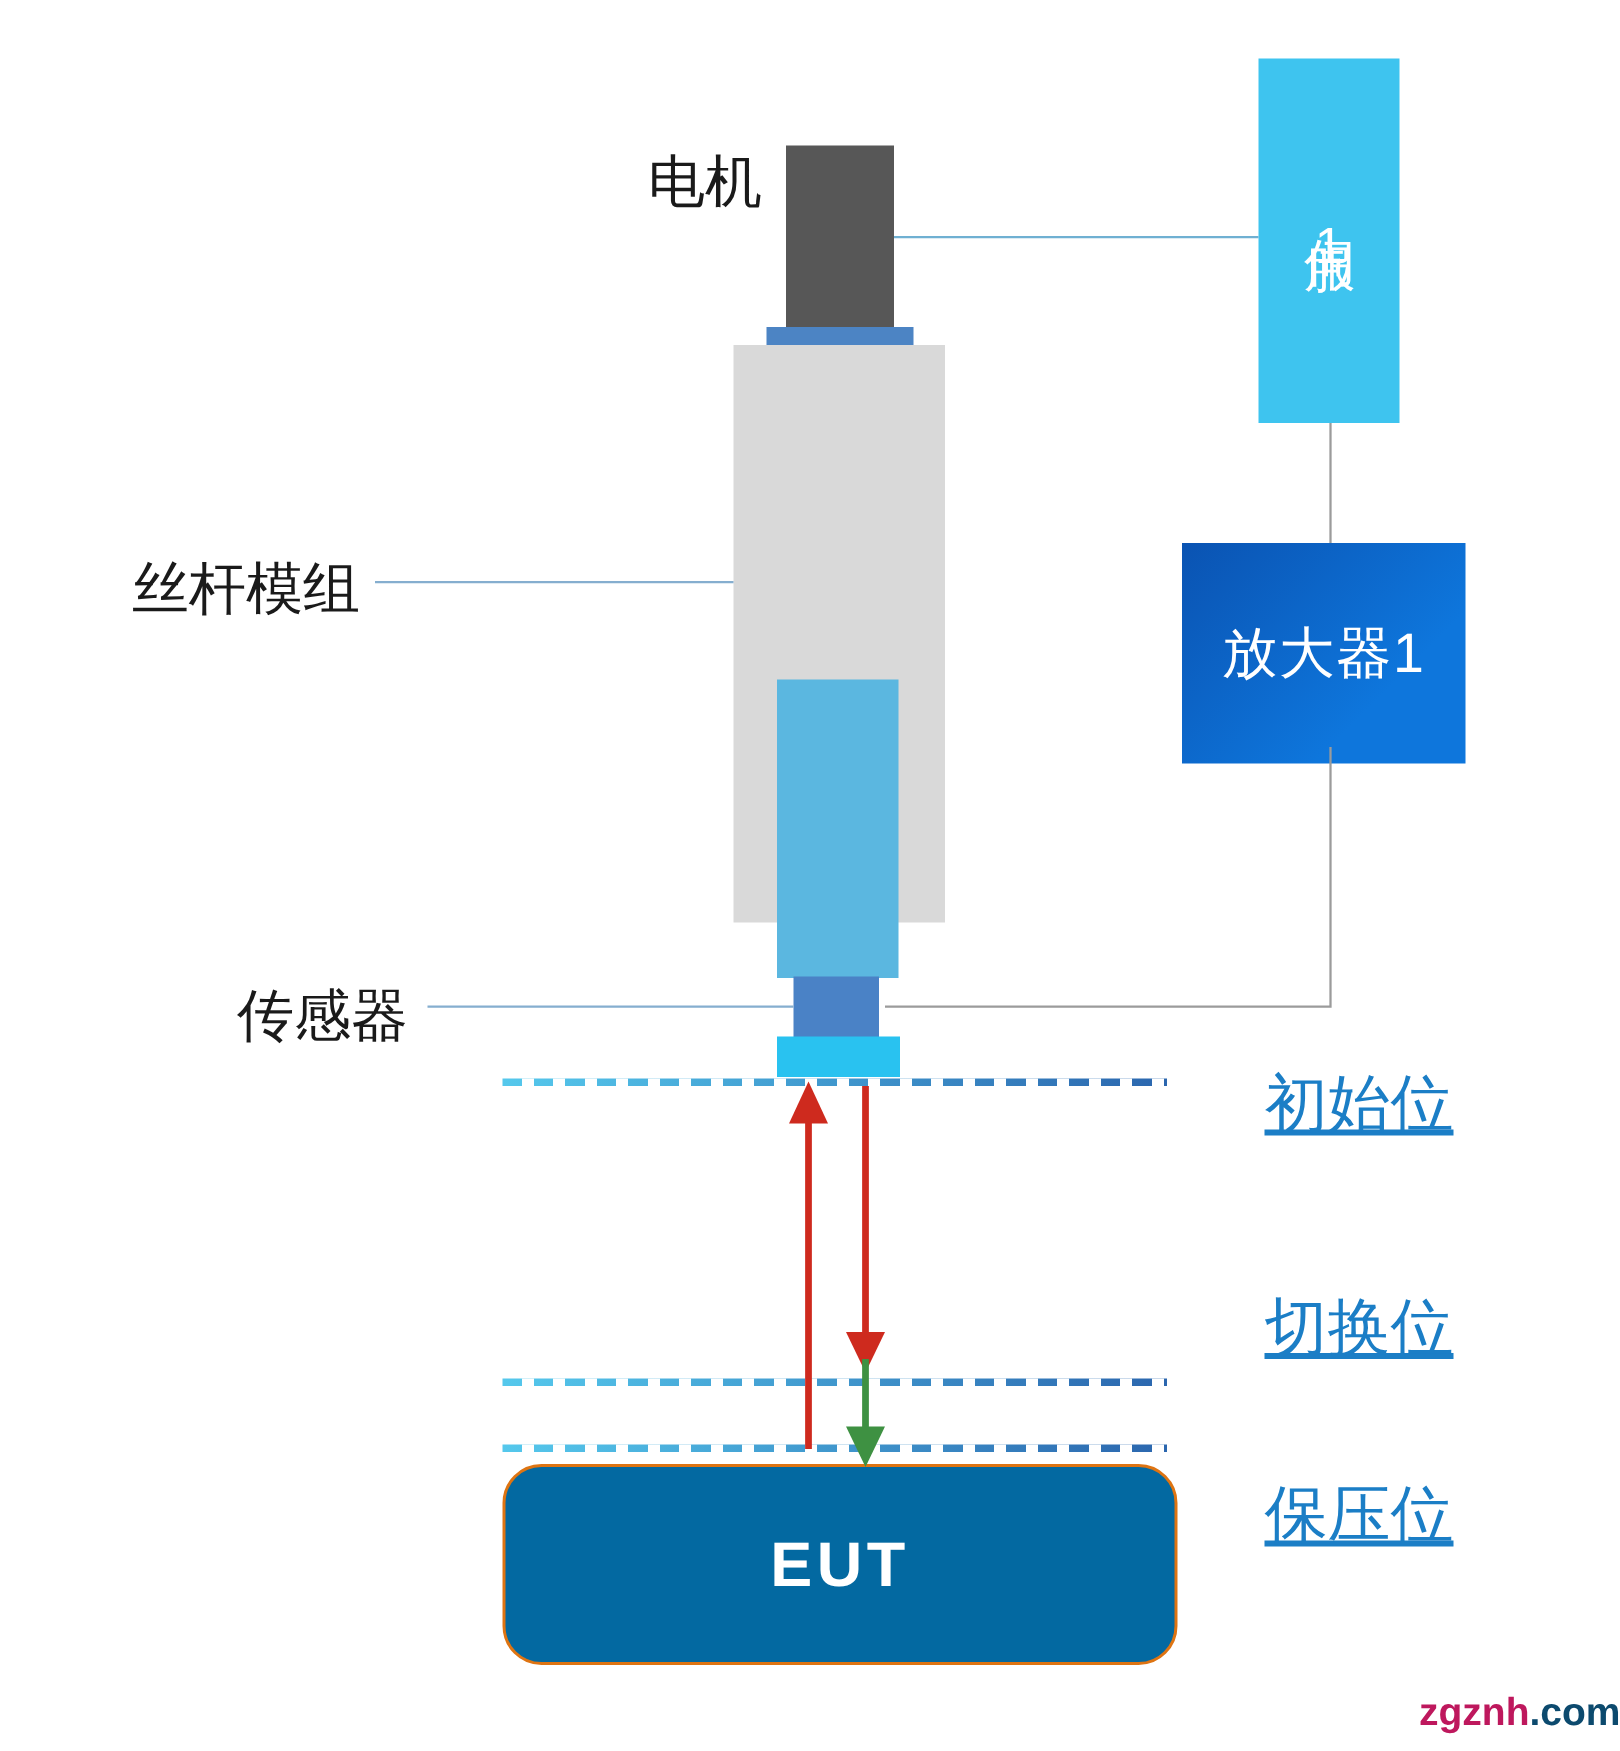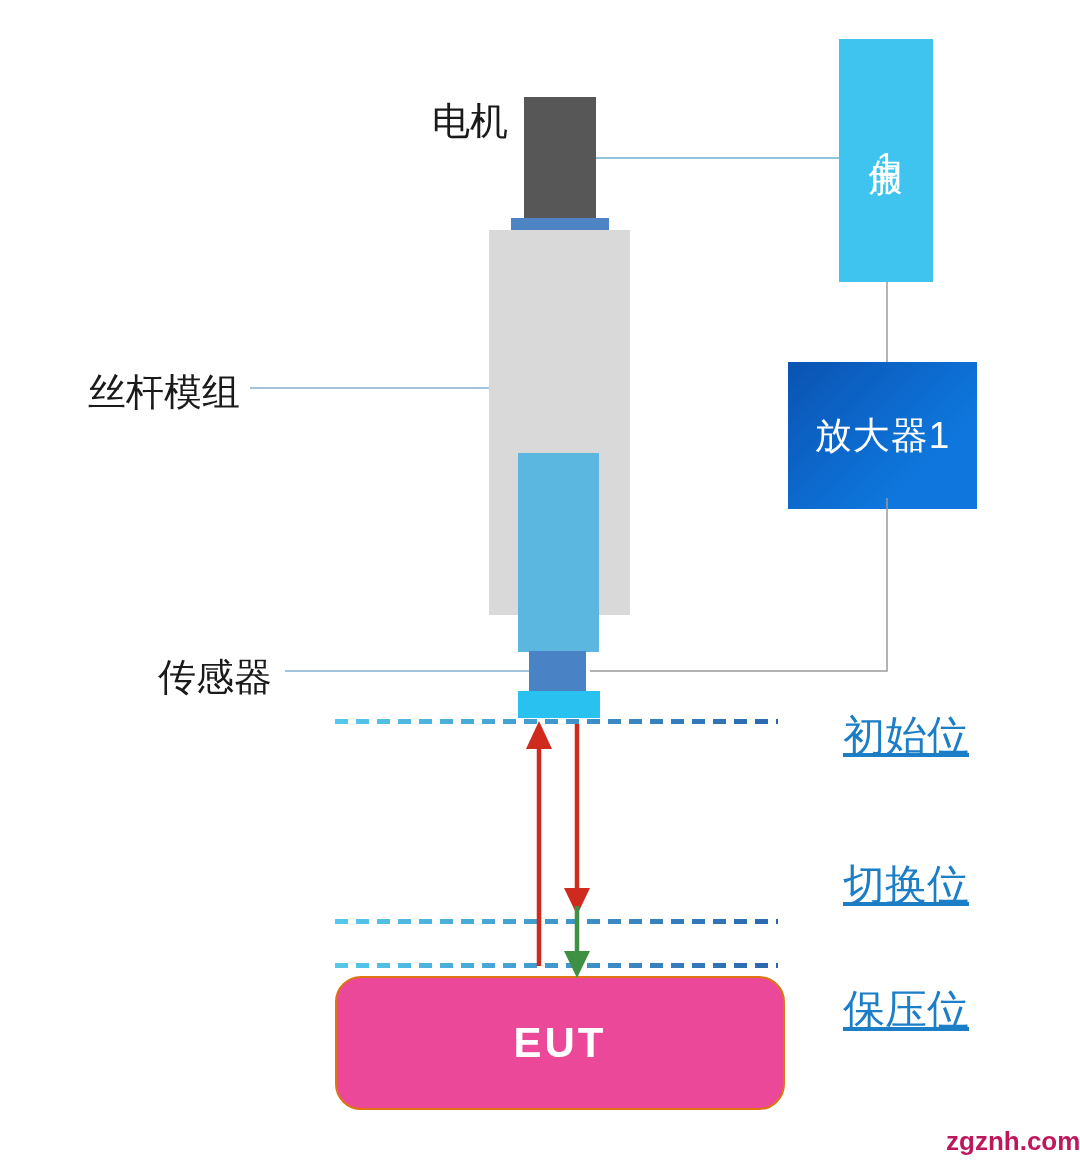--- a/index.html
+++ b/index.html
@@ -41,29 +41,29 @@
   .dash2{top:919px;}
   .dash3{top:963px;}
 
   
   .plabel{color:#1B7EC6;font-size:42px;font-weight:500;white-space:nowrap;text-decoration:underline;}
   .pos1{left:843px;top:708px;}
   .pos2{left:843px;top:857px;}
   .pos3{left:843px;top:982px;}
 
   
-  .eut-box{left:335px;top:976px;width:450px;height:134px;background:#ec4899;
+  .eut-box{left:335px;top:976px;width:450px;height:134px;background:#0369a1;
     border:2px solid #DE7412;border-radius:26px;box-sizing:border-box;
     display:flex;align-items:center;justify-content:center;}
   .eut-text{color:#ffffff;font-size:42px;font-weight:bold;letter-spacing:3px;}
 
   
   .watermark{left:946px;top:1126px;font-size:26px;font-weight:bold;white-space:nowrap;}
   .wm-site{color:#be185d;}
-  .wm-tld{color:#be185d;}
+  .wm-tld{color:#0c4a6e;}
 
   svg.overlay{position:absolute;left:0;top:0;pointer-events:none;}
 </style>
 </head>
 <body>
 
 <div class="stage">
 
   <div class="abs dashline dash1"></div>
   <div class="abs dashline dash2"></div>

